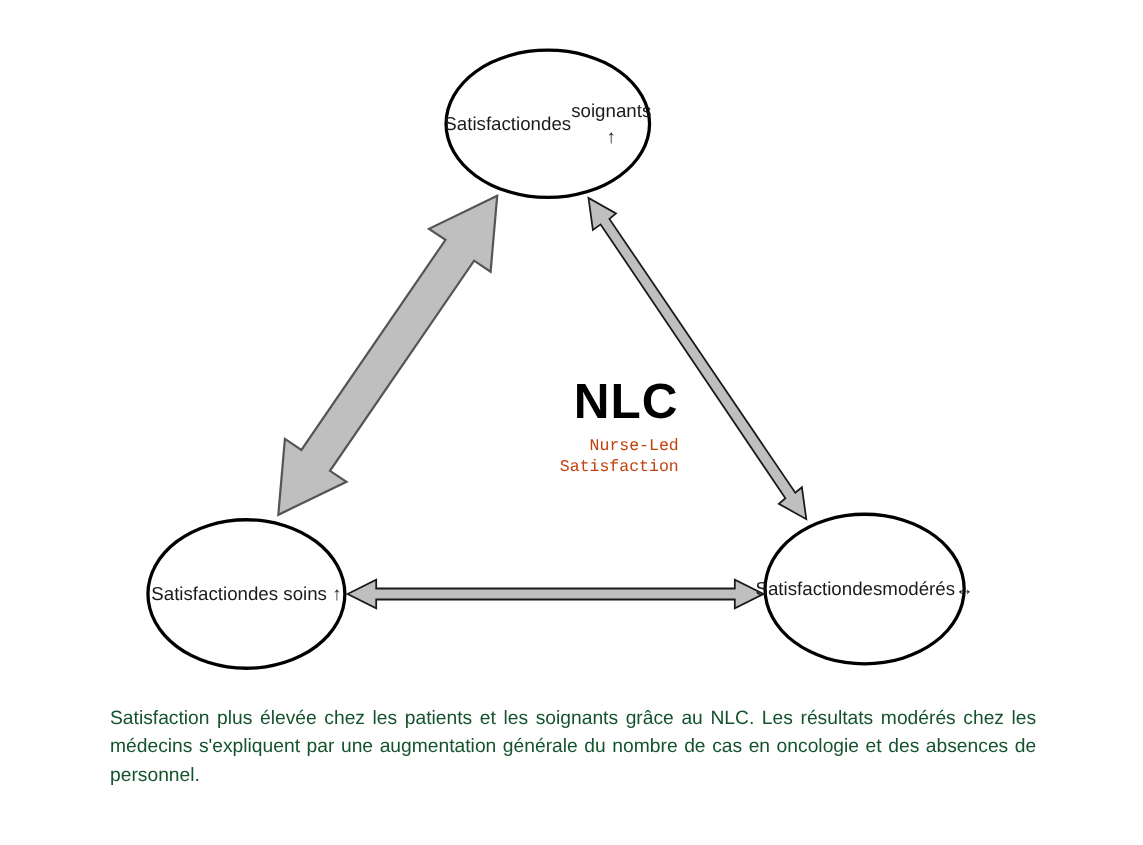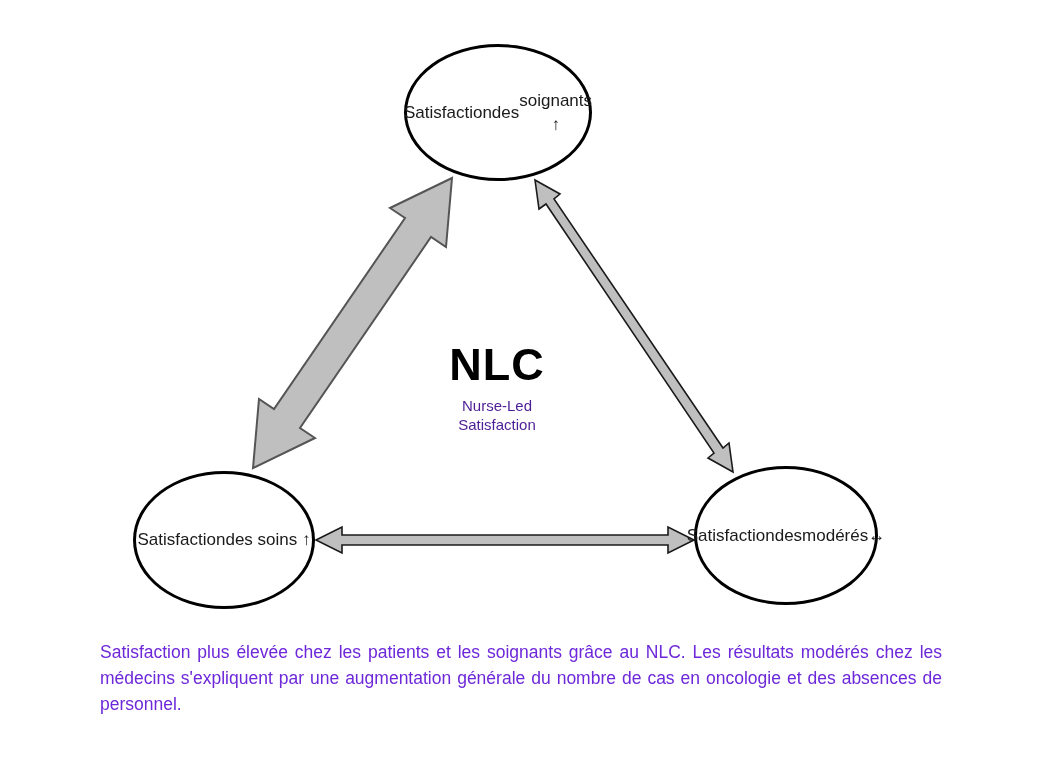--- a/index.html
+++ b/index.html
@@ -50,44 +50,45 @@
     box-sizing: border-box;
   }
   .node-patients { left: 404px; top: 44px;  width: 188px; height: 137px; }
   .node-soins    { left: 133px; top: 471px; width: 182px; height: 138px; }
   .node-medecins { left: 694px; top: 466px; width: 184px; height: 139px; }
   .center-label {
     position: absolute;
     left: 377px;
     top: 341px;
     width: 240px;
-    text-align: center;
+    text-align: right;
   }
   .nlc-title {
     font-size: 45px;
     font-weight: 700;
     line-height: 48px;
     color: #000000;
     letter-spacing: 1px;
   }
   .nlc-sub {
     margin-top: 7px;
     font-size: 15px;
     line-height: 19px;
-    color: #4c1d95;
+    color: #c2410c;
+    font-family: Liberation Mono, monospace;
   }
   .caption {
     position: absolute;
     left: 100px;
     top: 639px;
     width: 842px;
     font-size: 17.5px;
     line-height: 26px;
     text-align: justify;
-    color: #6d28d9;
+    color: #14532d;
   }
 </style>
 </head>
 <body>
 
 <div class="stage">
 
   <svg class="arrows-layer" width="1039" height="768" viewBox="0 0 1039 768">
 
     <polygon class="arrow-thick" points="452,178 390,208 405,218 274,409 259,399 253,468 315,438 300,428 431,237 446,247" fill="#bfbfbf"></polygon>

